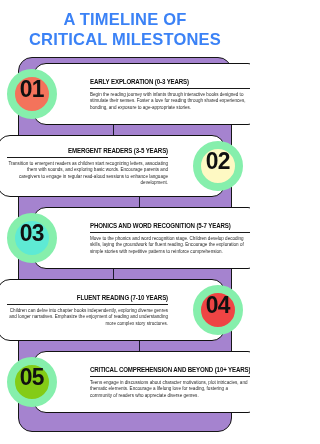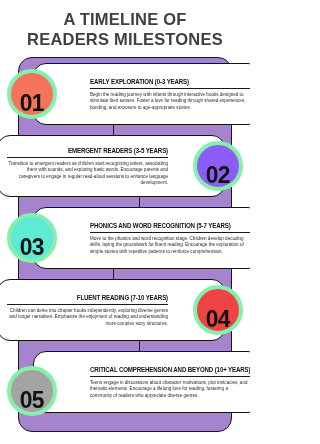--- a/index.html
+++ b/index.html
@@ -24,21 +24,21 @@
   .title-block {
     padding: 9px 10px 6px 10px;
     text-align: center;
   }
   .title-line {
     font-family: "Liberation Sans", sans-serif;
     font-weight: bold;
     font-size: 16.5px;
     line-height: 20px;
     letter-spacing: 0.2px;
-    color: #404040;
+    color: #3b82f6;
     white-space: nowrap;
   }
 
   
   .panel {
     position: absolute;
     left: 18px;
     top: 57px;
     width: 214px;
     height: 375px;
@@ -101,44 +101,44 @@
     letter-spacing: 0.01px;
   }
   .card.right-badge .card-body { text-align: right; }
 
   
   .badge {
     position: absolute;
     width: 50px;
     height: 50px;
     border-radius: 50%;
-    border: 4px solid #86efac;
+    border: 8px solid #86efac;
     display: flex;
-    align-items: flex-end;
+    align-items: flex-start;
     justify-content: center;
     z-index: 4;
   }
   .badge-num {
     font-family: "Liberation Sans", sans-serif;
     font-weight: bold;
     font-size: 24px;
     line-height: 24px;
     color: #111111;
     letter-spacing: -0.5px;
     transform: scaleX(0.95);
   }
 </style>
 </head>
 <body>
 
 <div class="poster">
 
   <div class="title-block">
     <div class="title-line">A TIMELINE OF</div>
-    <div class="title-line">READERS MILESTONES</div>
+    <div class="title-line">CRITICAL MILESTONES</div>
   </div>
 
   <div class="panel">
     <div id="spines">
         <div class="spine" style="top: 67px; height: 10px; left: 94px;"></div>
         <div class="spine" style="top: 139px; height: 10px; left: 120px;"></div>
         <div class="spine" style="top: 211px; height: 10px; left: 94px;"></div>
         <div class="spine" style="top: 283px; height: 10px; left: 120px;"></div>
       </div>
     <div id="cards">
@@ -152,21 +152,21 @@
         <div class="badge" style="background: rgb(244, 115, 91); top: 11px; left: -12px;">
           <div class="badge-num">01</div>
         </div>
         <div class="card right-badge" style="top: 77px;">
           <div class="card-text">
             <div class="card-heading">EMERGENT READERS (3-5 YEARS)</div>
             <div class="rule"></div>
             <div class="card-body">Transition to emergent readers as children start recognizing letters, associating them with sounds, and exploring basic words. Encourage parents and caregivers to engage in regular read-aloud sessions to enhance language development.</div>
           </div>
         </div>
-        <div class="badge" style="background: #8b5cf6; top: 83px; right: -12px;">
+        <div class="badge" style="background: #fef9c3; top: 83px; right: -12px;">
           <div class="badge-num">02</div>
         </div>
         <div class="card left-badge" style="top: 149px;">
           <div class="card-text">
             <div class="card-heading">PHONICS AND WORD RECOGNITION (5-7 YEARS)</div>
             <div class="rule"></div>
             <div class="card-body">Move to the phonics and word recognition stage. Children develop decoding skills, laying the groundwork for fluent reading. Encourage the exploration of simple stories with repetitive patterns to reinforce comprehension.</div>
           </div>
         </div>
         <div class="badge" style="background: #5eead4; top: 155px; left: -12px;">
@@ -182,19 +182,19 @@
         <div class="badge" style="background: #ef4444; top: 227px; right: -12px;">
           <div class="badge-num">04</div>
         </div>
         <div class="card left-badge" style="top: 293px;">
           <div class="card-text">
             <div class="card-heading">CRITICAL COMPREHENSION AND BEYOND (10+ YEARS)</div>
             <div class="rule"></div>
             <div class="card-body">Teens engage in discussions about character motivations, plot intricacies, and thematic elements. Encourage a lifelong love for reading, fostering a community of readers who appreciate diverse genres.</div>
           </div>
         </div>
-        <div class="badge" style="background: #a3a3a3; top: 308px; left: -12px;">
+        <div class="badge" style="background: #84cc16; top: 299px; left: -12px;">
           <div class="badge-num">05</div>
         </div>
       </div>
   </div>
 
 </div>
 
 </body></html>

